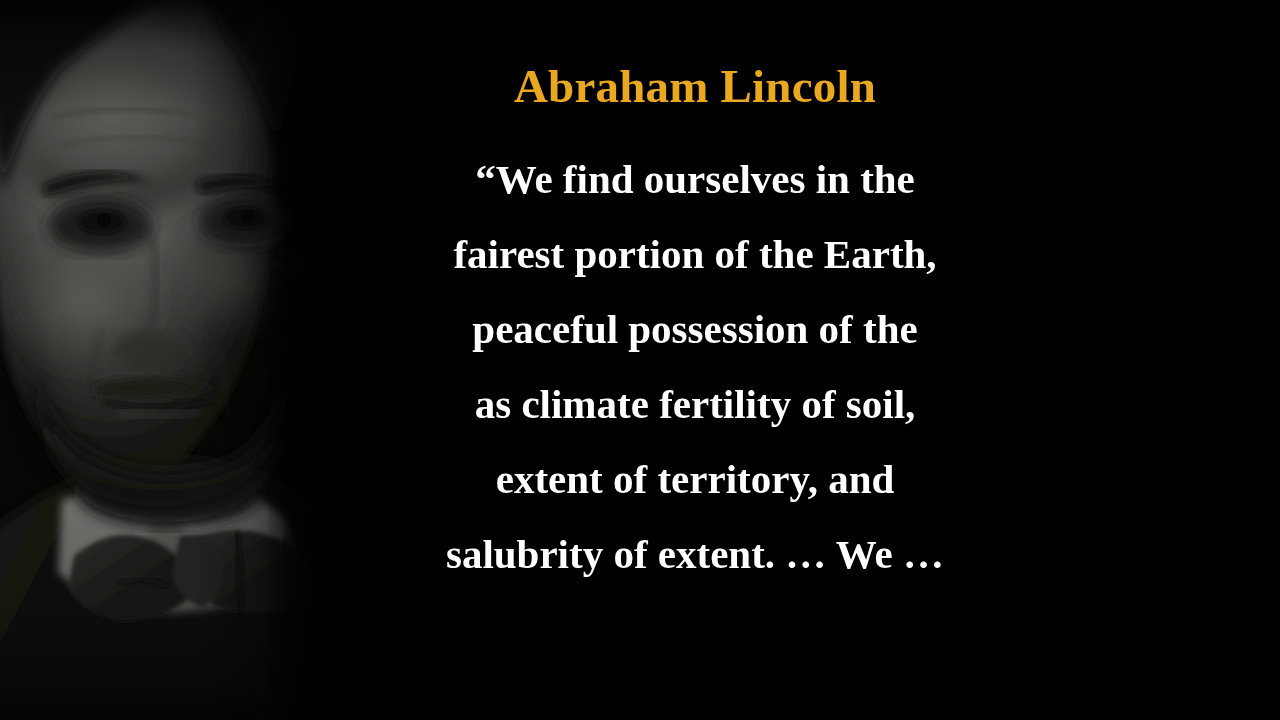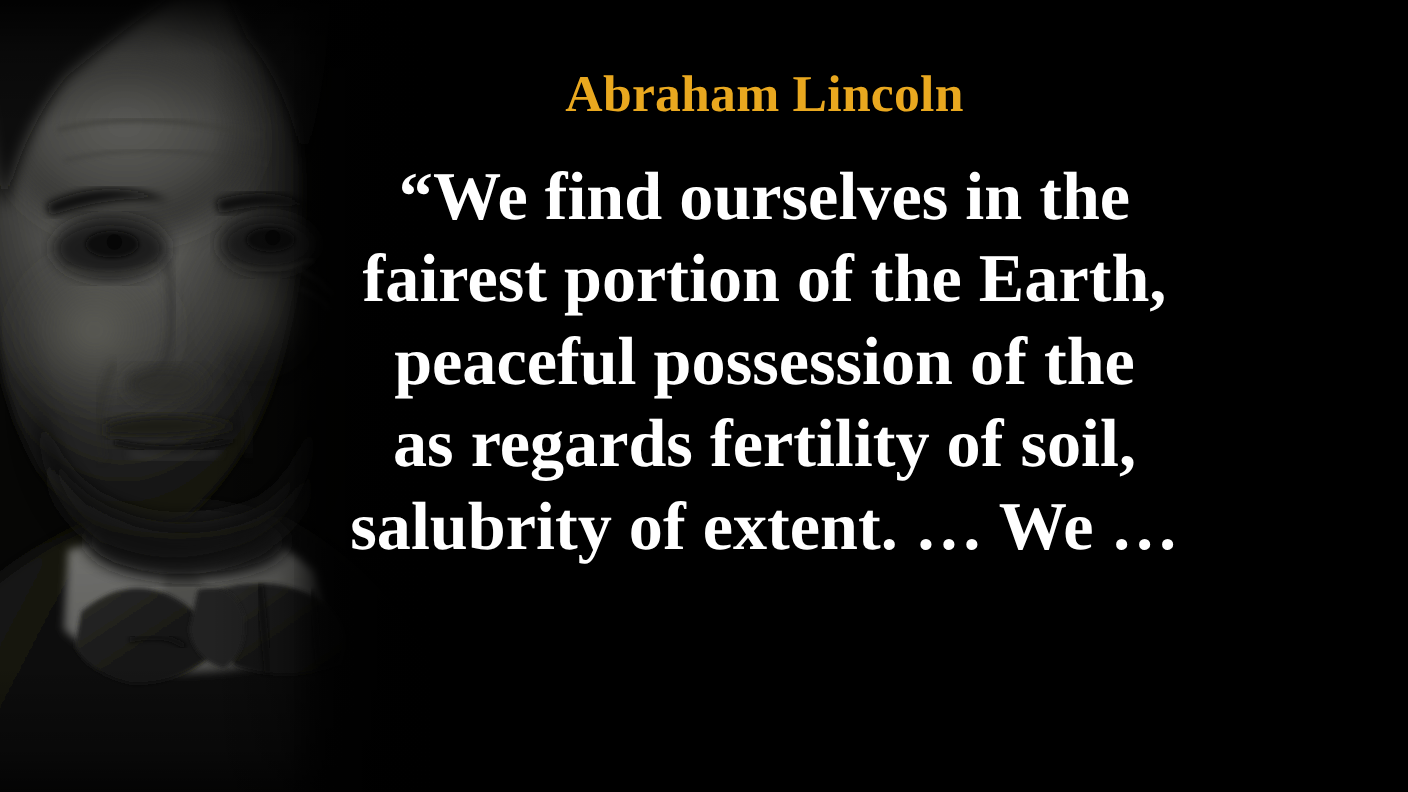--- a/index.html
+++ b/index.html
@@ -86,21 +86,21 @@
   }
 
   #quote {
     position: absolute;
     left: 0;
     top: 142px;
     width: 790px;
     text-align: center;
     color: #ffffff;
     font-weight: bold;
-    font-size: 62px;
+    font-size: 41px;
     line-height: 75px;
     text-shadow: 0 2px 5px rgba(0,0,0,0.9);
   }
   #quote .qline {
     display: block;
     white-space: nowrap;
   }
 </style>
 </head>
 <body>
@@ -236,18 +236,19 @@
   </div>
 
   <div id="content">
 
     <div id="attribution">Abraham Lincoln</div>
 
     <div id="quote">
       <span class="qline">“We find ourselves in the</span>
       <span class="qline">fairest portion of the Earth,</span>
       <span class="qline">peaceful possession of the</span>
-      <span class="qline">as regards fertility of soil,</span>
+      <span class="qline">as climate fertility of soil,</span>
+      <span class="qline">extent of territory, and</span>
       <span class="qline">salubrity of extent. … We …</span>
     </div>
 
   </div>
 </div>
 
 </body></html>

